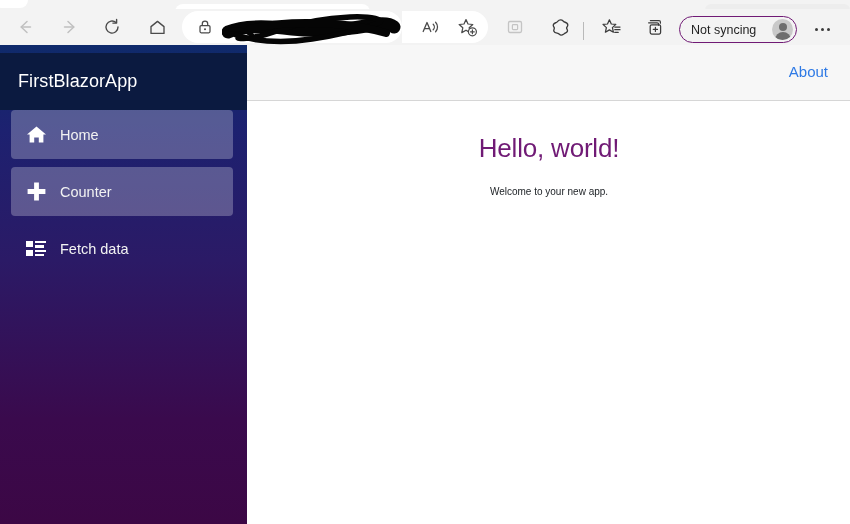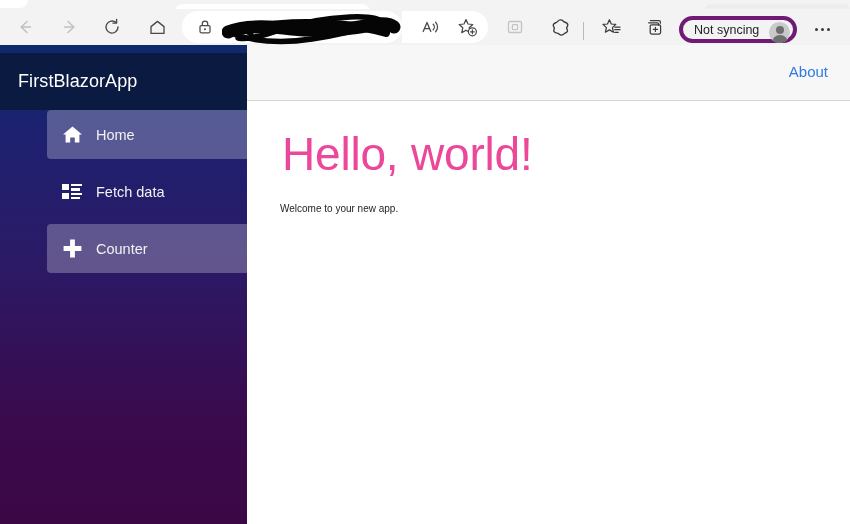--- a/index.html
+++ b/index.html
@@ -101,21 +101,21 @@
     position: absolute;
     left: 583px; top: 13px;
     width: 1px; height: 18px;
     background: #b9b9b9;
   }
 
   .profile-pill {
     position: absolute;
     left: 679px; top: 7px;
     width: 118px; height: 27px;
-    border: 4px solid #701a75;
+    border: 1px solid #701a75;
     border-radius: 14px;
     background: #f3f3f3;
     display: flex;
     align-items: center;
     box-sizing: border-box;
   }
   .profile-label {
     font-size: 12.5px;
     color: #1f1f1f;
     margin-left: 11px;
@@ -185,21 +185,20 @@
     font-size: 18px;
     color: #ffffff;
     letter-spacing: 0.1px;
     white-space: nowrap;
   }
 
   .nav {
     position: absolute;
     left: 0; top: 57px;
     width: 247px;
-    padding-left: 36px;
   }
   .nav-item {
     position: relative;
     display: flex;
     align-items: center;
     height: 49px;
     margin: 0 14px 8px 11px;
     border-radius: 4px;
     padding-left: 14px;
     box-sizing: border-box;
@@ -237,20 +236,21 @@
   .icon-list .ln1 { left: 9px; top: 0px; width: 11px; height: 2.5px; }
   .icon-list .ln2 { left: 9px; top: 4.5px; width: 9px; height: 2.5px; }
   .icon-list .ln3 { left: 9px; top: 9px; width: 11px; height: 2.5px; }
   .icon-list .ln4 { left: 9px; top: 13px; width: 9px; height: 2.5px; }
 
   .content {
     position: absolute;
     left: 247px; top: 0;
     width: 603px; height: 479px;
     background: #ffffff;
+    text-align: center;
   }
   .topbar {
     position: absolute;
     left: 0; top: 0;
     width: 603px; height: 56px;
     background: #f7f7f7;
     border-bottom: 1px solid #d6d6d6;
     box-sizing: border-box;
   }
   .about-link {
@@ -263,24 +263,24 @@
   }
 
   .main {
     position: absolute;
     left: 0; top: 57px;
     width: 603px;
     padding: 24px 32px 0 33px;
     box-sizing: border-box;
   }
   .h1 {
-    margin: 2px;
-    font-size: 46px;
+    margin: 8px;
+    font-size: 26px;
     font-weight: 400;
-    color: #ec4899;
+    color: #701a75;
     letter-spacing: -0.2px;
     line-height: 1.15;
   }
   .lead {
     margin: 22px 0 0 0;
     font-size: 10px;
     color: #212529;
   }
 </style>
 </head>
@@ -424,45 +424,45 @@
 
       <div class="nav">
 
         <div class="nav-item first active">
           <span class="nav-icon">
             <svg width="21" height="19" viewBox="0 0 21 19" aria-hidden="true">
               <path d="M10.5 1.6 L20 9.4 H17.4 V17.4 H12.8 V12.4 H8.2 V17.4 H3.6 V9.4 H1 Z" fill="#ffffff"></path>
             </svg>
           </span>
           <span class="nav-label">Home</span>
+        </div>
+
+        <div class="nav-item active">
+          <span class="nav-icon">
+            <svg width="21" height="21" viewBox="0 0 21 21" aria-hidden="true">
+              <path d="M8.1 1.6 H12.9 V8.1 H19.4 V12.9 H12.9 V19.4 H8.1 V12.9 H1.6 V8.1 H8.1 Z" fill="#ffffff"></path>
+            </svg>
+          </span>
+          <span class="nav-label">Counter</span>
         </div>
 
         <div class="nav-item">
           <span class="nav-icon">
             <span class="icon-list">
               <i class="sq1"></i>
                 <i class="sq2"></i>
               <i class="ln1"></i>
                 <i class="ln2"></i>
                 <i class="ln3"></i>
                 <i class="ln4"></i>
             </span>
           </span>
           <span class="nav-label">Fetch data</span>
         </div>
 
-        <div class="nav-item active">
-          <span class="nav-icon">
-            <svg width="21" height="21" viewBox="0 0 21 21" aria-hidden="true">
-              <path d="M8.1 1.6 H12.9 V8.1 H19.4 V12.9 H12.9 V19.4 H8.1 V12.9 H1.6 V8.1 H8.1 Z" fill="#ffffff"></path>
-            </svg>
-          </span>
-          <span class="nav-label">Counter</span>
-        </div>
-
       </div>
     </div>
 
     <div class="content">
       <div class="topbar">
         <a class="about-link" href="#">About</a>
       </div>
 
       <div class="main">
         <h1 class="h1">Hello, world!</h1>

